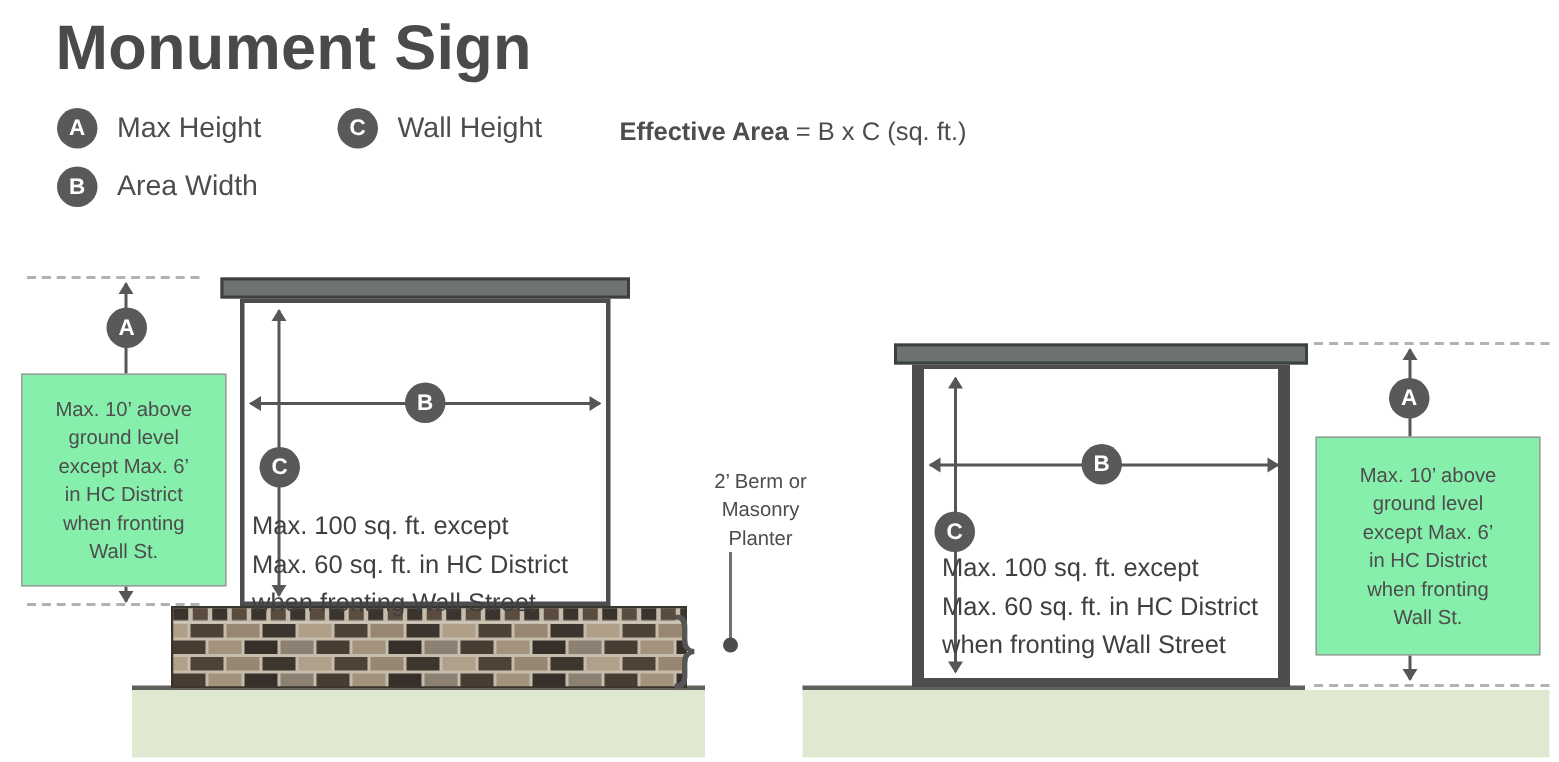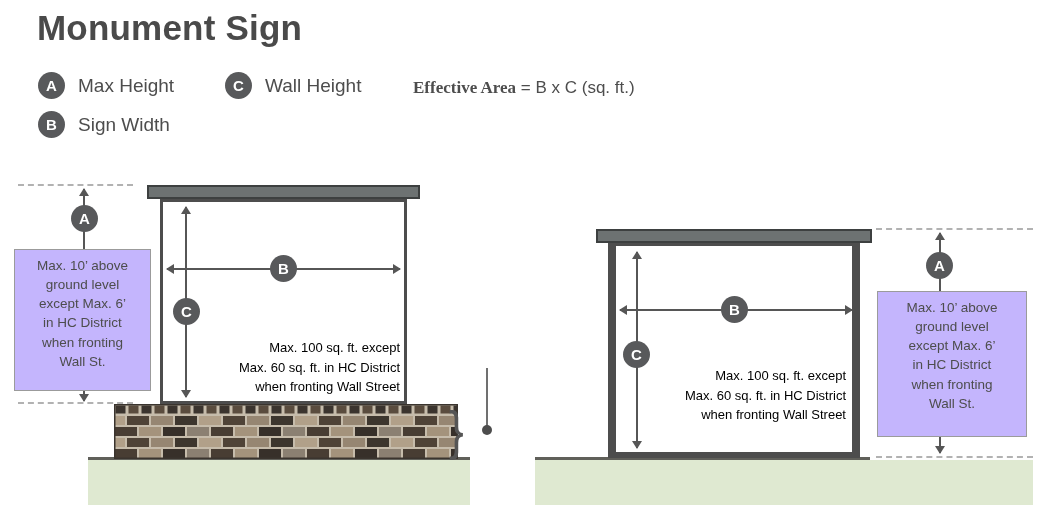--- a/index.html
+++ b/index.html
@@ -2,26 +2,26 @@
 <html><head>
 <meta charset="utf-8">
 <style>
   * { box-sizing: border-box; }
   body { margin: 0; background: #ffffff; }
   .stage {
     position: relative; width: 1039px; height: 508px; background: #ffffff;
     font-family: "Liberation Sans", sans-serif; color: #4d4d4d; overflow: hidden;
   }
   .abs { position: absolute; }
-  .title { font-size: 35px; font-weight: 800; color: #4a4a4a; letter-spacing: 0.2px; }
+  .title { font-size: 42px; font-weight: 800; color: #4a4a4a; letter-spacing: 0.2px; }
 
   .legend-item { display: flex; align-items: center; gap: 13px; }
   .legend-label { font-size: 19px; color: #4d4d4d; }
   .effective { font-size: 17px; color: #4d4d4d; }
-  .effective .bold { font-weight: 700; font-family: Liberation Serif, serif; }
+  .effective .bold { font-weight: 700; }
 
   .badge {
     width: 27px; height: 27px; border-radius: 50%;
     background: #58595b; color: #ffffff; font-weight: 700; font-size: 15px;
     display: flex; align-items: center; justify-content: center; z-index: 7;
     flex: 0 0 auto;
   }
 
   .v-arrow { position: absolute; width: 2px; background: #565656; z-index: 3; }
   .v-arrow::before { content: ""; position: absolute; top: -1px; left: -4px;
@@ -31,31 +31,31 @@
 
   .h-arrow { position: absolute; height: 2px; background: #565656; z-index: 3; }
   .h-arrow::before { content: ""; position: absolute; left: -1px; top: -4px;
     border-top: 5px solid transparent; border-bottom: 5px solid transparent; border-right: 8px solid #565656; }
   .h-arrow::after { content: ""; position: absolute; right: -1px; top: -4px;
     border-top: 5px solid transparent; border-bottom: 5px solid transparent; border-left: 8px solid #565656; }
 
   .dashed { position: absolute; border-top: 2px dashed #b2b2b2; z-index: 1; }
 
   .note-box {
-    position: absolute; background: #c4b5fd; border: 1px solid #9b9b9b;
+    position: absolute; background: #86efac; border: 1px solid #9b9b9b;
     font-size: 13.5px; line-height: 1.42; text-align: center; color: #4d4d4d;
-    display: flex; align-items: flex-start; justify-content: center; padding: 6px; z-index: 6;
+    display: flex; align-items: center; justify-content: center; padding: 6px; z-index: 6;
   }
   .nl { display: block; }
 
   .sign-cap { position: absolute; background: #6d7272; border: 2px solid #3d4040; z-index: 4; }
   .sign-body { position: absolute; background: #ffffff; border: 3px solid #4d4d4d; z-index: 2; }
   .sign-body.posts { border-left-width: 8px; border-right-width: 8px; border-bottom-width: 6px; }
 
-  .area-note { position: absolute; text-align: right; font-size: 13px; line-height: 1.5; color: #000000; z-index: 5; }
+  .area-note { position: absolute; text-align: left; font-size: 17px; line-height: 1.5; color: #404040; z-index: 5; }
   .berm-note { position: absolute; text-align: center; font-size: 13.5px; line-height: 1.4; color: #4d4d4d; z-index: 5; }
 
   .ground-fill { position: absolute; background: #dfe9d1; z-index: 0; }
   .ground-line { position: absolute; height: 3px; background: #60605a; z-index: 1; }
 
   .brace { position: absolute; font-size: 44px; line-height: 55px; color: #555555;
     transform: scaleY(1.2); transform-origin: center; z-index: 5; }
   .connector-line { position: absolute; width: 2px; background: #707070; z-index: 5; }
   .connector-dot { position: absolute; width: 10px; height: 10px; border-radius: 50%; background: #4d4d4d; z-index: 5; }
   .brick-base { position: absolute; z-index: 2; }
@@ -73,21 +73,21 @@
   </div>
   <div class="abs legend-item" style="left:225px; top:72px;">
     <div class="badge">C</div>
     <span class="legend-label">Wall Height</span>
   </div>
   <div class="abs effective" style="left:413px; top:78px;">
     <span class="bold">Effective Area</span><span> = B x C (sq. ft.)</span>
   </div>
   <div class="abs legend-item" style="left:38px; top:111px;">
     <div class="badge">B</div>
-    <span class="legend-label">Sign Width</span>
+    <span class="legend-label">Area Width</span>
   </div>
 
   <div class="dashed" style="left:18px; top:184px; width:115px;"></div>
   <div class="dashed" style="left:18px; top:402px; width:115px;"></div>
 
   <div class="v-arrow" style="left:83px; top:189px; height:212px;"></div>
   <div class="badge abs" style="left:71px; top:205px;">A</div>
 
   <div class="note-box" style="left:14px; top:249px; width:137px; height:142px;">
     <div>
@@ -136,20 +136,25 @@
       </pattern>
     </defs>
     <rect x="0" y="0" width="344" height="11" fill="url(#soldierPat)"></rect>
     <rect x="0" y="11" width="344" height="44" fill="url(#bricksPat)"></rect>
     <rect x="0.75" y="0.75" width="342.5" height="53.5" fill="none" stroke="#3a342e" stroke-width="1.5"></rect>
   </svg>
 
   <div class="brace" style="left:449px; top:403px;">}</div>
   <div class="connector-line" style="left:486px; top:368px; height:58px;"></div>
   <div class="connector-dot" style="left:482px; top:425px;"></div>
+  <div class="berm-note" style="left:458px; top:312px; width:98px;">
+    <span class="nl">2’ Berm or</span>
+    <span class="nl">Masonry</span>
+    <span class="nl">Planter</span>
+  </div>
 
   <div class="ground-line" style="left:88px; top:457px; width:382px;"></div>
   <div class="ground-fill" style="left:88px; top:460px; width:382px; height:45px;"></div>
 
   <div class="sign-cap" style="left:596px; top:229px; width:276px; height:14px;"></div>
   <div class="sign-body posts" style="left:608px; top:243px; width:252px; height:215px;"></div>
 
   <div class="v-arrow" style="left:636px; top:252px; height:196px;"></div>
   <div class="badge abs" style="left:623px; top:341px;">C</div>
 

